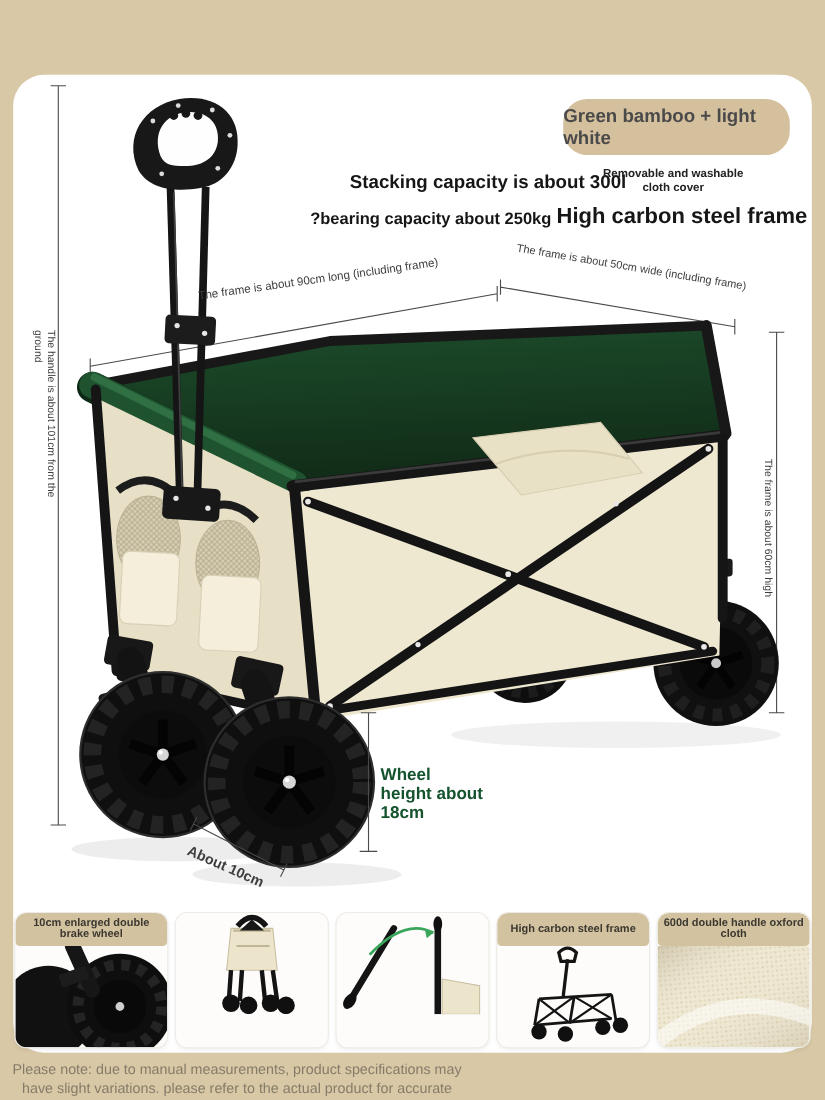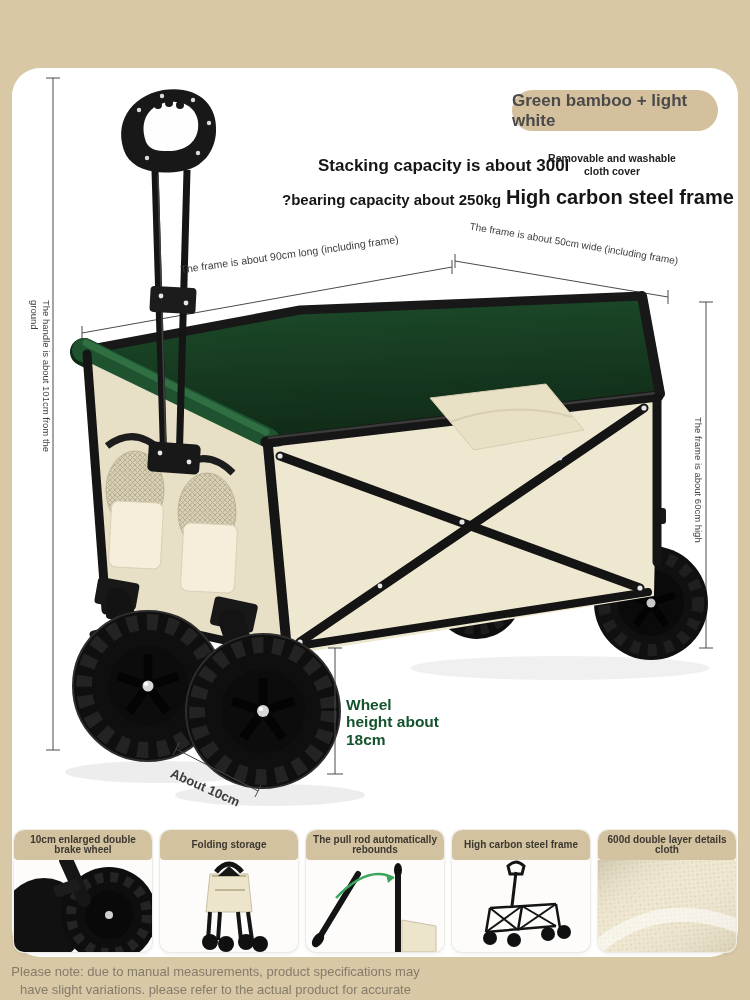--- a/index.html
+++ b/index.html
@@ -1,20 +1,20 @@
 <!DOCTYPE html>
 <html><head>
 <meta charset="utf-8">
 <style>
   html,body{margin:0;padding:0;}
   .page{position:relative;width:750px;height:1000px;background:#d8c8a6;overflow:hidden;
         font-family:"Liberation Sans",sans-serif;}
   .card{position:absolute;left:12px;top:68px;width:726px;height:889px;background:#ffffff;
         border-radius:28px;}
-  .badge{position:absolute;left:512px;top:90px;width:206px;height:41px;background:#d5c09e;
+  .badge{position:absolute;left:512px;top:90px;width:206px;height:51px;background:#d5c09e;
          border-radius:22px;display:flex;align-items:center;justify-content:center;
          font-size:17px;font-weight:bold;color:#4a4a4a;}
   .hl-stacking{position:absolute;left:318px;top:156px;font-size:17px;font-weight:bold;color:#161616;white-space:nowrap;}
   .hl-removable{position:absolute;left:536px;top:152px;width:152px;text-align:center;
                 font-size:10.5px;font-weight:700;color:#222;line-height:1.2;}
   .hl-bearing{position:absolute;left:282px;top:191px;font-size:15px;font-weight:bold;color:#161616;white-space:nowrap;}
   .hl-steel{position:absolute;left:506px;top:186px;font-size:20px;font-weight:bold;color:#161616;white-space:nowrap;}
   .dim-text{color:#3d3d3d;}
   .dim-handle{position:absolute;left:28px;top:300px;height:175px;writing-mode:vertical-rl;
               font-size:9.5px;line-height:1.25;}
@@ -226,36 +226,34 @@
         <circle cx="95" cy="55" r="48" fill="#0e0e0e"></circle>
         <circle cx="95" cy="55" r="38" fill="none" stroke="#242424" stroke-width="10" stroke-dasharray="8 7"></circle>
         <circle cx="95" cy="55" r="24" fill="#090909"></circle>
         <circle cx="95" cy="55" r="4" fill="#cfcfcf"></circle>
         <path d="M52,0 L70,40" stroke="#161616" stroke-width="14" stroke-linecap="round"></path>
         <rect x="40" y="22" width="26" height="12" rx="3" fill="#1c1c1c" transform="rotate(-20 53 28)"></rect>
       </svg>
     </div>
 
     <div class="fcard">
-      <div class="fhead">Folding storage</div>
       <svg class="fimg" viewBox="0 0 138 92">
         <path d="M56,12 Q69,-4 82,12" stroke="#141414" stroke-width="5" fill="none"></path>
         <polygon points="50,14 88,14 92,52 46,52" fill="#ece4cb" stroke="#c9c0a4"></polygon>
         <path d="M52,16 L86,16 M55,30 L85,30" stroke="#bfb698" stroke-width="2"></path>
         <path d="M50,52 L48,80 M88,52 L92,80 M60,52 L58,80 M78,52 L81,80" stroke="#141414" stroke-width="4"></path>
         <circle cx="50" cy="82" r="8" fill="#101010"></circle>
           <circle cx="66" cy="84" r="8" fill="#101010"></circle>
         <circle cx="86" cy="82" r="8" fill="#101010"></circle>
           <circle cx="100" cy="84" r="8" fill="#101010"></circle>
         <polygon points="58,16 69,6 80,16" fill="#171717"></polygon>
       </svg>
     </div>
 
     <div class="fcard">
-      <div class="fhead">The pull rod automatically rebounds</div>
       <svg class="fimg" viewBox="0 0 138 92">
         <path d="M12,80 L52,14" stroke="#141414" stroke-width="6" stroke-linecap="round"></path>
         <ellipse cx="12" cy="80" rx="8" ry="5" fill="#101010" transform="rotate(-55 12 80)"></ellipse>
         <path d="M92,10 L92,92" stroke="#141414" stroke-width="6"></path>
         <ellipse cx="92" cy="10" rx="4" ry="7" fill="#101010"></ellipse>
         <path d="M30,38 Q62,4 88,18" stroke="#3aa65c" stroke-width="2.5" fill="none"></path>
         <polygon points="88,18 80,14 82,23" fill="#3aa65c"></polygon>
         <polygon points="96,60 130,66 130,92 96,92" fill="#ece4cb" stroke="#c9c0a4"></polygon>
       </svg>
     </div>
@@ -269,21 +267,21 @@
         <path d="M38,48 L34,72 M104,44 L108,68 M70,46 L66,70" stroke="#141414" stroke-width="2.5"></path>
         <path d="M38,48 L66,70 M70,46 L34,72 M70,46 L104,66 M104,44 L66,70" stroke="#141414" stroke-width="2"></path>
         <circle cx="38" cy="78" r="7" fill="#101010"></circle>
           <circle cx="62" cy="80" r="7" fill="#101010"></circle>
         <circle cx="96" cy="74" r="7" fill="#101010"></circle>
           <circle cx="112" cy="72" r="7" fill="#101010"></circle>
       </svg>
     </div>
 
     <div class="fcard">
-      <div class="fhead">600d double layer details cloth</div>
+      <div class="fhead">600d double handle oxford cloth</div>
       <svg class="fimg" viewBox="0 0 138 92">
         <defs>
           <pattern id="weave" width="6" height="6" patternUnits="userSpaceOnUse" patternTransform="rotate(40)">
             <rect width="6" height="6" fill="#efe8d2"></rect>
             <circle cx="1.5" cy="1.5" r="1.1" fill="#ddd2b4"></circle>
             <circle cx="4.5" cy="4.5" r="1.1" fill="#e6dcc2"></circle>
           </pattern>
           <linearGradient id="sheen" x1="0" y1="0" x2="1" y2="1">
             <stop offset="0" stop-color="rgba(120,105,70,0.25)"></stop>
             <stop offset="0.45" stop-color="rgba(255,255,255,0)"></stop>

